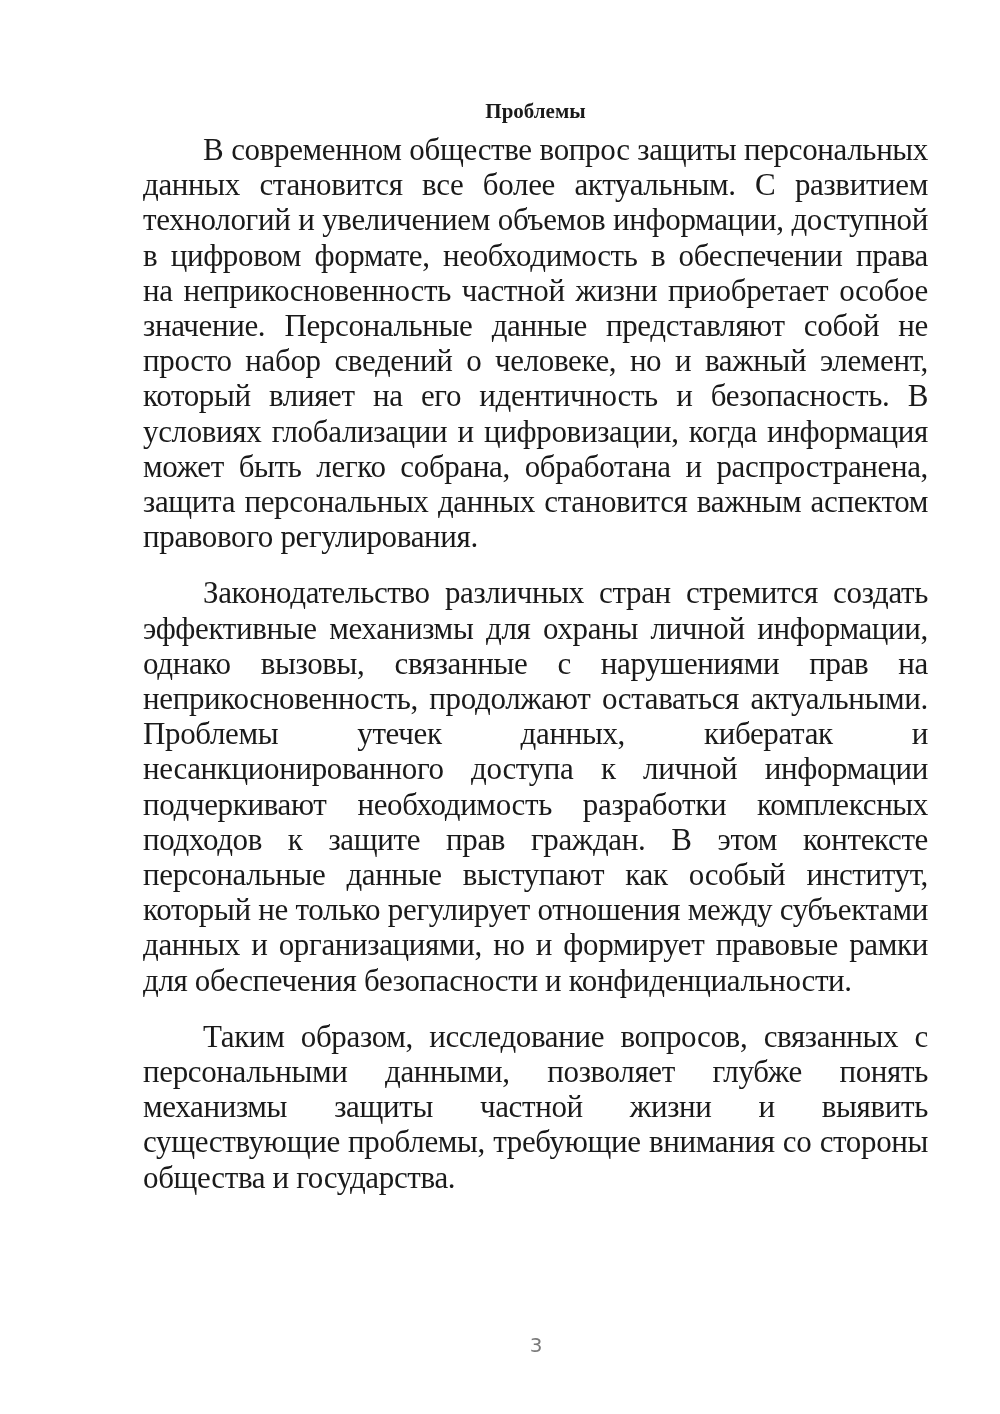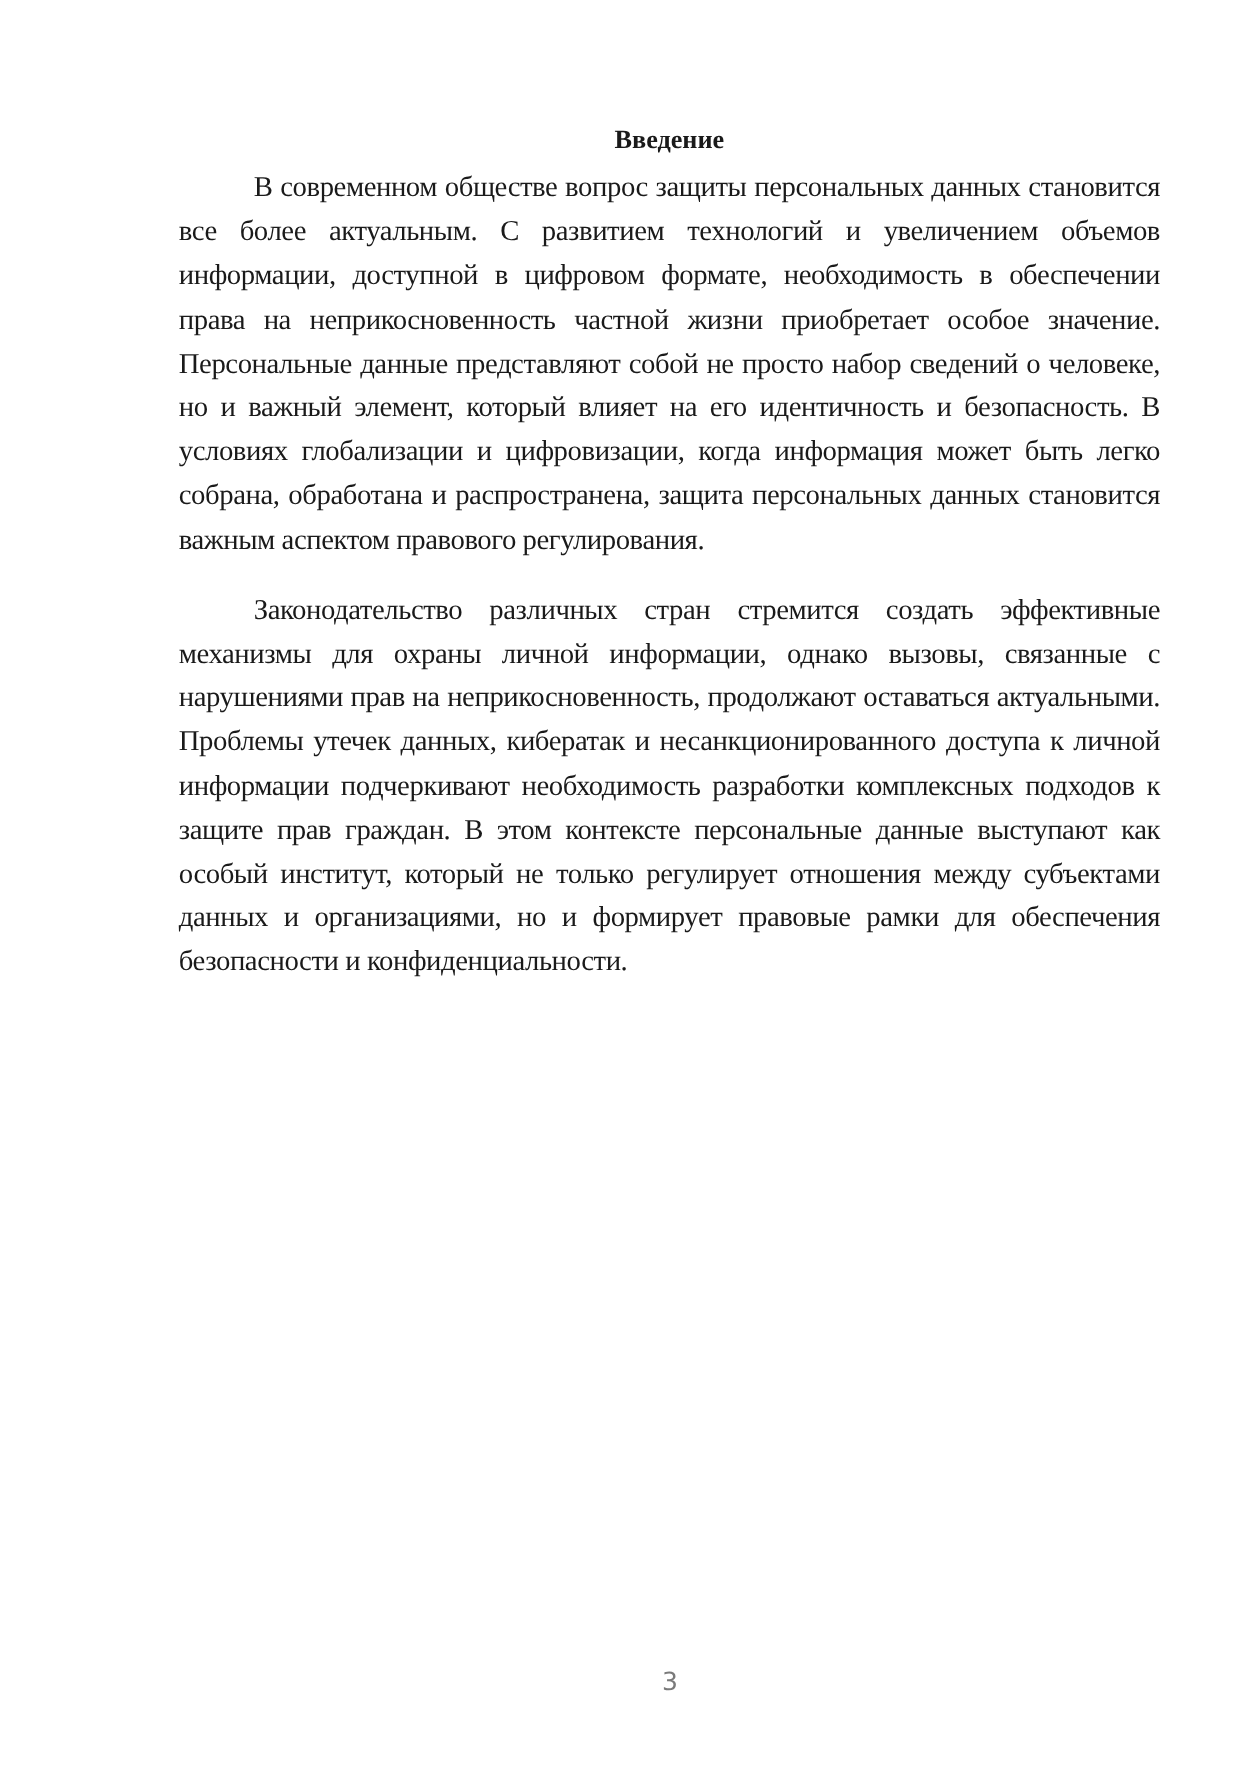--- a/index.html
+++ b/index.html
@@ -23,21 +23,21 @@
     }
     .title {
       text-align: center;
       font-weight: bold;
       font-size: 21px;
       line-height: 34px;
       margin: 0 0 4px 0;
       padding-left: 0px;
     }
     .para {
-      font-size: 23px;
+      font-size: 31px;
       line-height: 35.2px;
       text-align: justify;
       text-indent: 60px;
       margin: 0;
       letter-spacing: -0.35px;
       word-spacing: 0px;
     }
     .para + .para {
       margin-top: 21px;
     }
@@ -51,18 +51,19 @@
       text-align: center;
       font-family: "DejaVu Sans", sans-serif;
       font-size: 20px;
       color: #7a7a7a;
     }
   </style>
 </head>
 <body>
 
 <div class="page">
-  <h1 class="title">Введение</h1>
+  <h1 class="title">Проблемы</h1>
   <p class="para">В современном обществе вопрос защиты персональных данных становится все более актуальным. С развитием технологий и увеличением объемов информации, доступной в цифровом формате, необходимость в обеспечении права на неприкосновенность частной жизни приобретает особое значение. Персональные данные представляют собой не просто набор сведений о человеке, но и важный элемент, который влияет на его идентичность и безопасность. В условиях глобализации и цифровизации, когда информация может быть легко собрана, обработана и распространена, защита персональных данных становится важным аспектом правового регулирования.</p>
   <p class="para">Законодательство различных стран стремится создать эффективные механизмы для охраны личной информации, однако вызовы, связанные с нарушениями прав на неприкосновенность, продолжают оставаться актуальными. Проблемы утечек данных, кибератак и несанкционированного доступа к личной информации подчеркивают необходимость разработки комплексных подходов к защите прав граждан. В этом контексте персональные данные выступают как особый институт, который не только регулирует отношения между субъектами данных и организациями, но и формирует правовые рамки для обеспечения безопасности и конфиденциальности.</p>
+  <p class="para">Таким образом, исследование вопросов, связанных с персональными данными, позволяет глубже понять механизмы защиты частной жизни и выявить существующие проблемы, требующие внимания со стороны общества и государства.</p>
 </div>
 
 <div class="page-number">3</div>
 
 </body></html>

